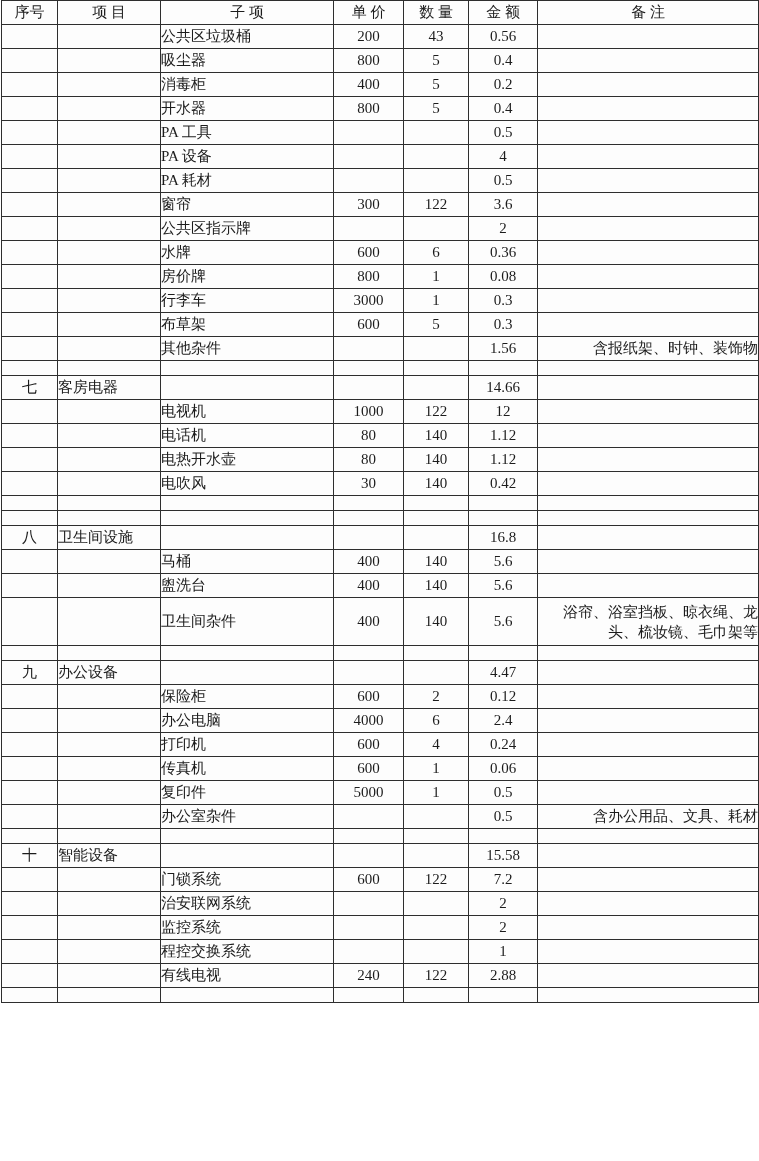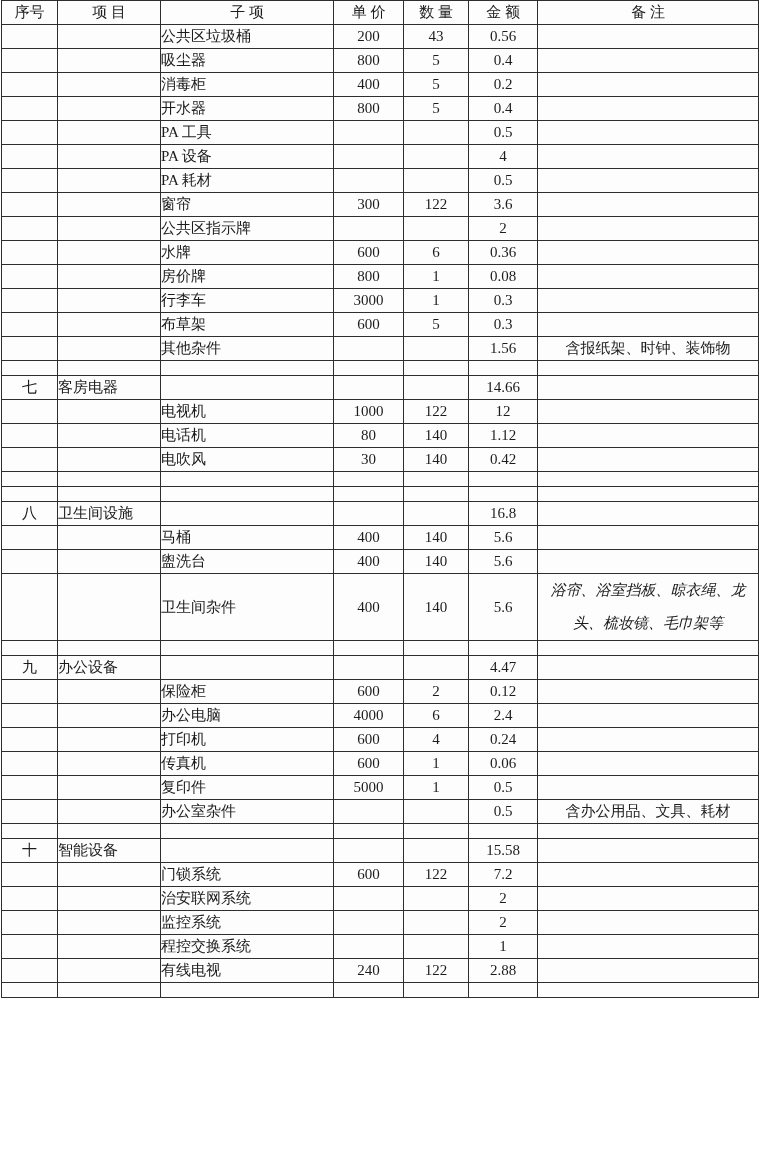--- a/index.html
+++ b/index.html
@@ -30,22 +30,22 @@
     white-space: nowrap;
     line-height: 23px;
     vertical-align: middle;
   }
   tr.r    { height: 15px; }
   tr.tall { height: 48.4px; }
   .c-no   { text-align: center; }
   .c-item { text-align: left; padding-left: 7px; }
   .c-sub  { text-align: left; padding-left: 8px; }
   .c-num  { text-align: center; }
-  .c-note { text-align: center; padding-left: 7px; padding-right: 4px; }
-  .tall .c-note { white-space: normal; line-height: 33px; font-style: italic; }
+  .c-note { text-align: right; padding-left: 7px; padding-right: 4px; }
+  .tall .c-note { white-space: normal; line-height: 20px; }
   thead th { text-align: center; }
 </style>
 </head>
 <body>
 
 <table class="doc-table">
   <colgroup>
     <col style="width:56px">
     <col style="width:103px">
     <col style="width:173px">
@@ -224,20 +224,29 @@
         <td class="c-item"></td>
         <td class="c-sub">电话机</td>
         <td class="c-num">80</td>
         <td class="c-num">140</td>
         <td class="c-num">1.12</td>
         <td class="c-note"></td>
       </tr>
       <tr class="r">
         <td class="c-no"></td>
         <td class="c-item"></td>
+        <td class="c-sub">电热开水壶</td>
+        <td class="c-num">80</td>
+        <td class="c-num">140</td>
+        <td class="c-num">1.12</td>
+        <td class="c-note"></td>
+      </tr>
+      <tr class="r">
+        <td class="c-no"></td>
+        <td class="c-item"></td>
         <td class="c-sub">电吹风</td>
         <td class="c-num">30</td>
         <td class="c-num">140</td>
         <td class="c-num">0.42</td>
         <td class="c-note"></td>
       </tr>
       <tr class="r">
         <td class="c-no"></td>
         <td class="c-item"></td>
         <td class="c-sub"></td>

